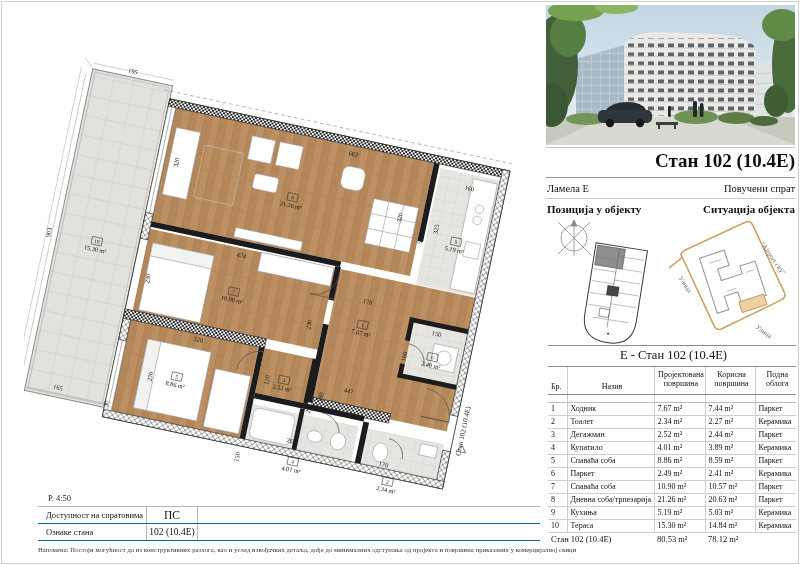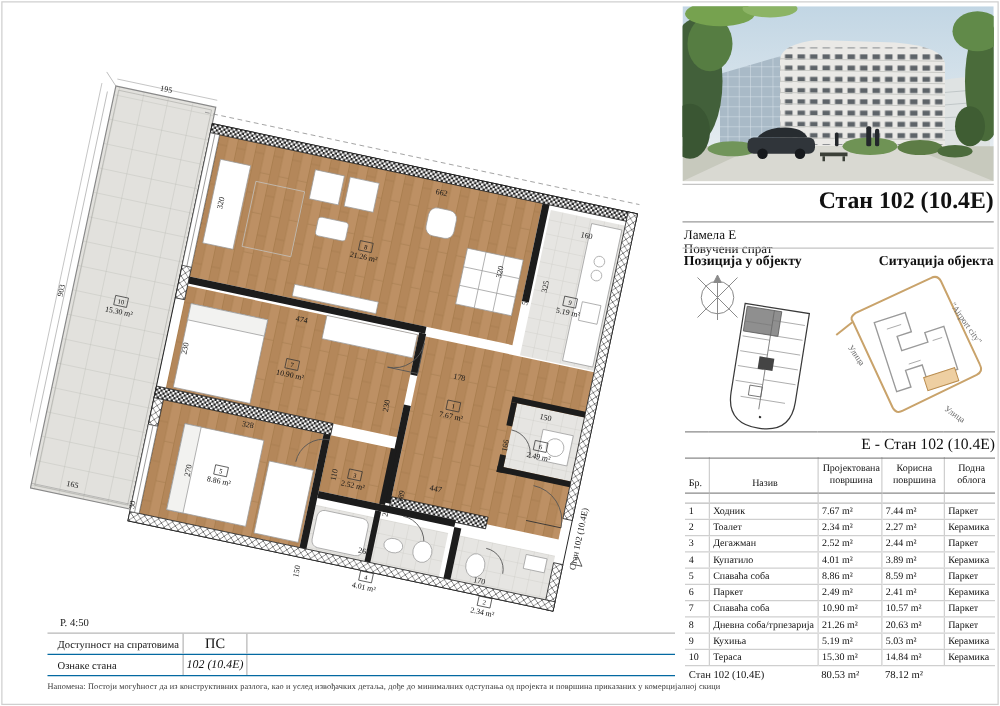--- a/index.html
+++ b/index.html
@@ -11,42 +11,42 @@
   #plan-svg{position:absolute;left:24px;top:52px;width:520px;height:442px;}
   .scale-label{position:absolute;left:48px;top:493px;font-size:8.5px;color:#222;}
 
   .avail{position:absolute;left:38px;top:506px;width:502px;}
   .arow{display:flex;align-items:stretch;border-bottom:1px solid #0369a1;height:16px;}
   .arow:first-child{border-top:1px solid #b8b8b8;}
   .alabel{width:100px;padding-left:8px;font-size:8.5px;display:flex;align-items:center;}
   .aval{width:50px;border-left:1px solid #b8b8b8;border-right:1px solid #b8b8b8;
         display:flex;align-items:center;justify-content:center;}
   .aval.v1{font-size:11.5px;}
-  .aval.v2{font-size:9.5px;font-style:italic;}
+  .aval.v2{font-size:9.5px;}
   .note{position:absolute;left:38px;top:546px;width:745px;font-size:6.6px;color:#333;letter-spacing:0.1px;}
 
   
   .photo{position:absolute;left:546px;top:5px;width:249px;height:140px;}
   .rule{position:absolute;height:0;border-top:1px solid #c4c4c4;}
   .r1{left:546px;top:147px;width:249px;}
   .r2{left:546px;top:177px;width:249px;border-top-color:#9a9a9a;}
   .r3{left:546px;top:198px;width:249px;}
   .sheet-title{position:absolute;left:546px;top:150px;width:249px;text-align:right;
                font-size:19px;font-weight:bold;}
-  .subrow{position:absolute;left:547px;top:183px;width:248px;display:flex;justify-content:space-between;font-size:10.5px;flex-direction:column;}
+  .subrow{position:absolute;left:547px;top:183px;width:248px;display:flex;justify-content:space-between;font-size:10.5px;}
   .boldrow{position:absolute;left:547px;top:203px;width:248px;display:flex;justify-content:space-between;font-size:11px;font-weight:bold;gap:20px;}
   #pos-svg{position:absolute;left:548px;top:216px;width:115px;height:130px;}
   #sit-svg{position:absolute;left:663px;top:216px;width:132px;height:130px;}
 
   
   .atable{position:absolute;left:548px;top:345px;width:248px;border-collapse:collapse;
           font-size:8px;table-layout:fixed;}
   .atable td,.atable th{padding:0 0 0 3px;vertical-align:middle;font-weight:normal;text-align:left;line-height:1.08;}
   .atable .tl{border-top:1px solid #8a8a8a;border-bottom:1px solid #8a8a8a;height:20px;
-              text-align:right;font-size:12.5px;}
+              text-align:center;font-size:12.5px;}
   .hd th{border-bottom:1px solid #8a8a8a;height:25px;vertical-align:bottom;padding-bottom:2px;}
   .hd th.cc{text-align:center;vertical-align:middle;margin-top:48px;}
   .atable col.c0{width:19px;} .atable col.c1{width:87px;} .atable col.c2{width:51px;}
   .atable col.c3{width:50px;} .atable col.c4{width:41px;}
   .sp td{height:7px;border-bottom:1px solid #bdbdbd;}
   .atable tbody td{border-bottom:1px solid #cfcfcf;height:12px;}
   .atable td+td,.atable th+th{border-left:1px solid #cfcfcf;}
   .tot td{border-top:1px solid #9a9a9a;height:13px;font-size:8.5px;border-left:none !important;}
 
   svg text{font-family:"Liberation Serif",serif;}

